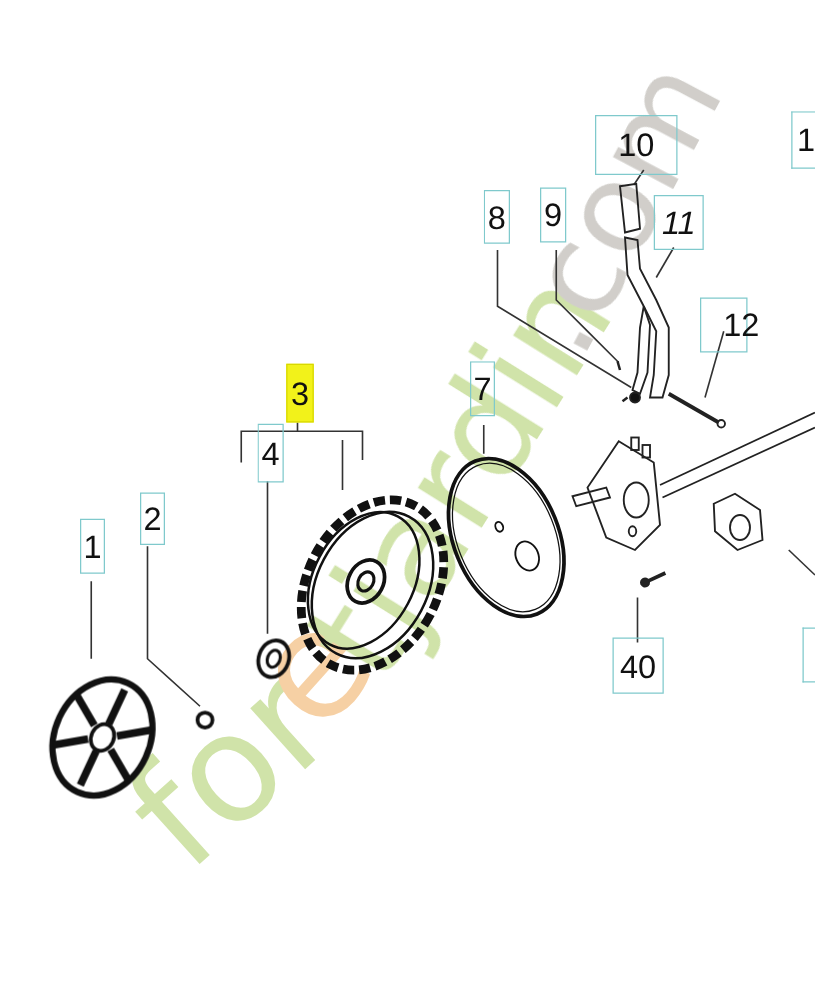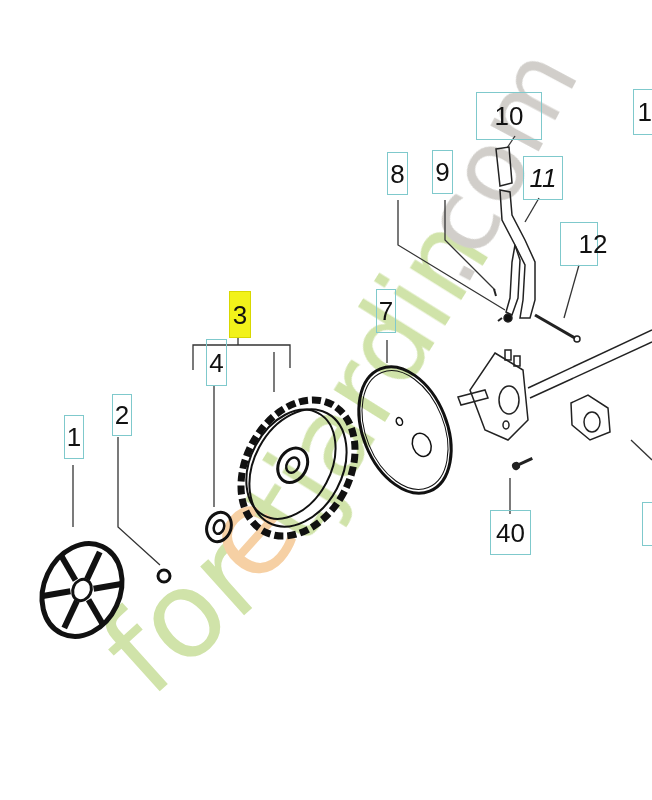--- a/index.html
+++ b/index.html
@@ -109,16 +109,16 @@
 
 <div class="lbl" style="left:64px; top:415px; width:20px; height:44px;">1</div>
 <div class="lbl" style="left:112px; top:394px; width:20px; height:42px;">2</div>
 <div class="lbl hl" style="left:229px; top:291px; width:22px; height:47px;">3</div>
 <div class="lbl" style="left:206px; top:339px; width:21px; height:47px;">4</div>
 <div class="lbl" style="left:376px; top:289px; width:20px; height:44px;">7</div>
 <div class="lbl" style="left:387px; top:152px; width:21px; height:43px;">8</div>
 <div class="lbl" style="left:432px; top:150px; width:21px; height:44px;">9</div>
 <div class="lbl" style="left:476px; top:92px; width:66px; height:48px;">10</div>
 <div class="lbl" style="left:523px; top:156px; width:40px; height:44px;font-style:italic;">11</div>
-<div class="lbl" style="left:560px; top:222px; width:38px; height:44px;padding-left:28px;">12</div>
+<div class="lbl" style="left:560px; top:238px; width:38px; height:44px;padding-left:28px;">12</div>
 <div class="lbl" style="left:490px; top:510px; width:41px; height:45px;">40</div>
 <div class="lbl partial" style="left:633px; top:89px; width:19px; height:46px;">1</div>
 <div class="lbl partial" style="left:642px; top:502px; width:10px; height:44px;"></div>
 
 </body></html>

